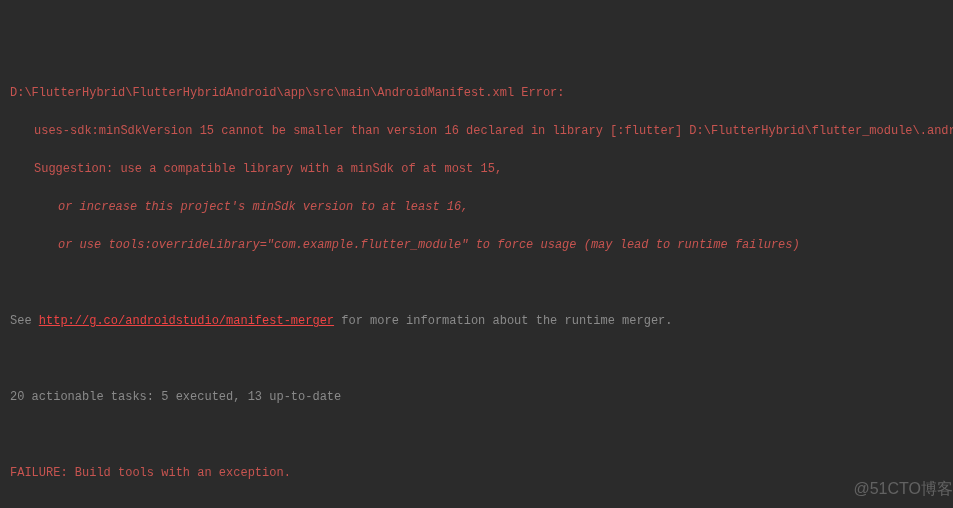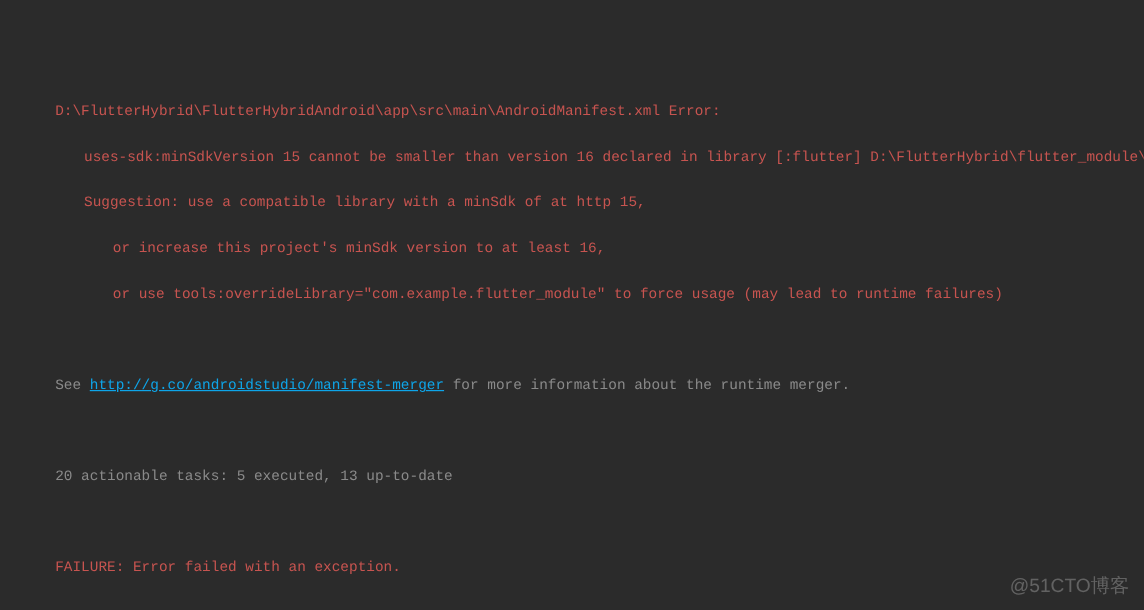--- a/index.html
+++ b/index.html
@@ -9,56 +9,56 @@
       font-size: 12px;
       line-height: 19px;
       color: #c75450;
       padding: 8px 10px;
       width: 953px;
       height: 508px;
       overflow: hidden;
       white-space: pre;
       position: relative;
     }
-    .line { white-space: pre; margin-left: 36px; }
+    .line { white-space: pre; }
     .indent1 { padding-left: 24px; }
-    .indent2 { padding-left: 48px; }
+    .indent2 { padding-left: 48px; font-style: italic; }
     .gray { color: #8a8a8a; }
     a.link {
-      color: #0ea5e9;
+      color: #ef4444;
       text-decoration: underline;
       cursor: pointer;
     }
     .blank { height: 19px; }
     .watermark {
       position: absolute;
-      right: 12px;
+      right: 0;
       bottom: 10px;
       color: rgba(200,200,200,0.35);
       font-family: "Microsoft YaHei", sans-serif;
       font-size: 16px;
       pointer-events: none;
     }
   </style>
 </head>
 <body>
 
 
 
 <div class="line">D:\FlutterHybrid\FlutterHybridAndroid\app\src\main\AndroidManifest.xml Error:</div>
 <div class="line indent1">uses-sdk:minSdkVersion 15 cannot be smaller than version 16 declared in library [:flutter] D:\FlutterHybrid\flutter_module\.android\Flutter\build\interme</div>
-<div class="line indent1">Suggestion: use a compatible library with a minSdk of at http 15,</div>
+<div class="line indent1">Suggestion: use a compatible library with a minSdk of at most 15,</div>
 <div class="line indent2">or increase this project's minSdk version to at least 16,</div>
 <div class="line indent2">or use tools:overrideLibrary="com.example.flutter_module" to force usage (may lead to runtime failures)</div>
 <div class="blank"></div>
 <div class="line gray"><span>See </span><a class="link">http://g.co/androidstudio/manifest-merger</a><span> for more information about the runtime merger.</span></div>
 <div class="blank"></div>
 <div class="line gray">20 actionable tasks: 5 executed, 13 up-to-date</div>
 <div class="blank"></div>
-<div class="line">FAILURE: Error failed with an exception.</div>
+<div class="line">FAILURE: Build tools with an exception.</div>
 <div class="blank"></div>
 
 
 
 
 
 
 
 
 

